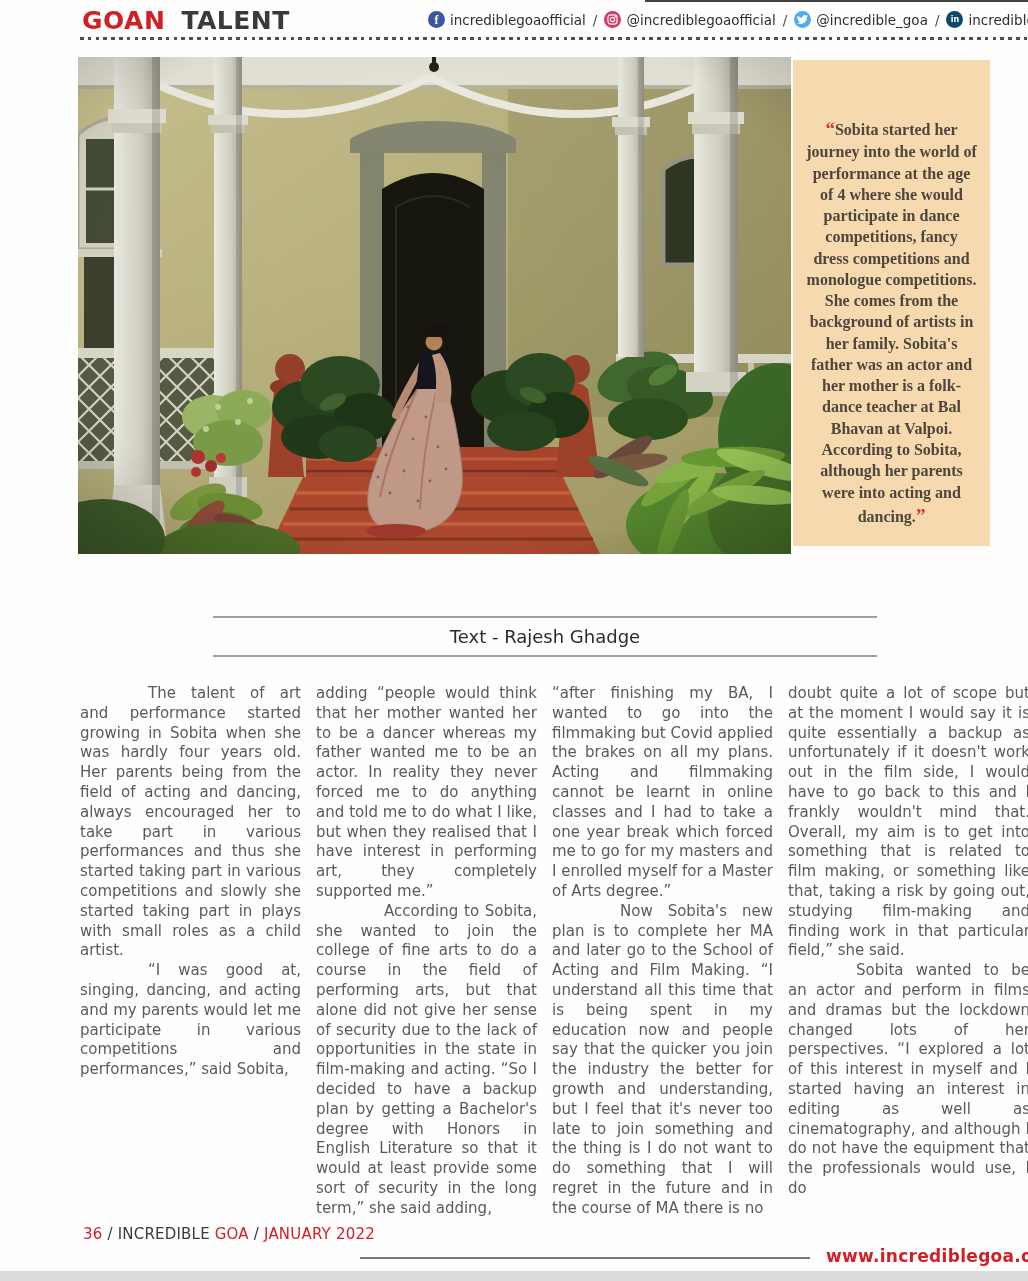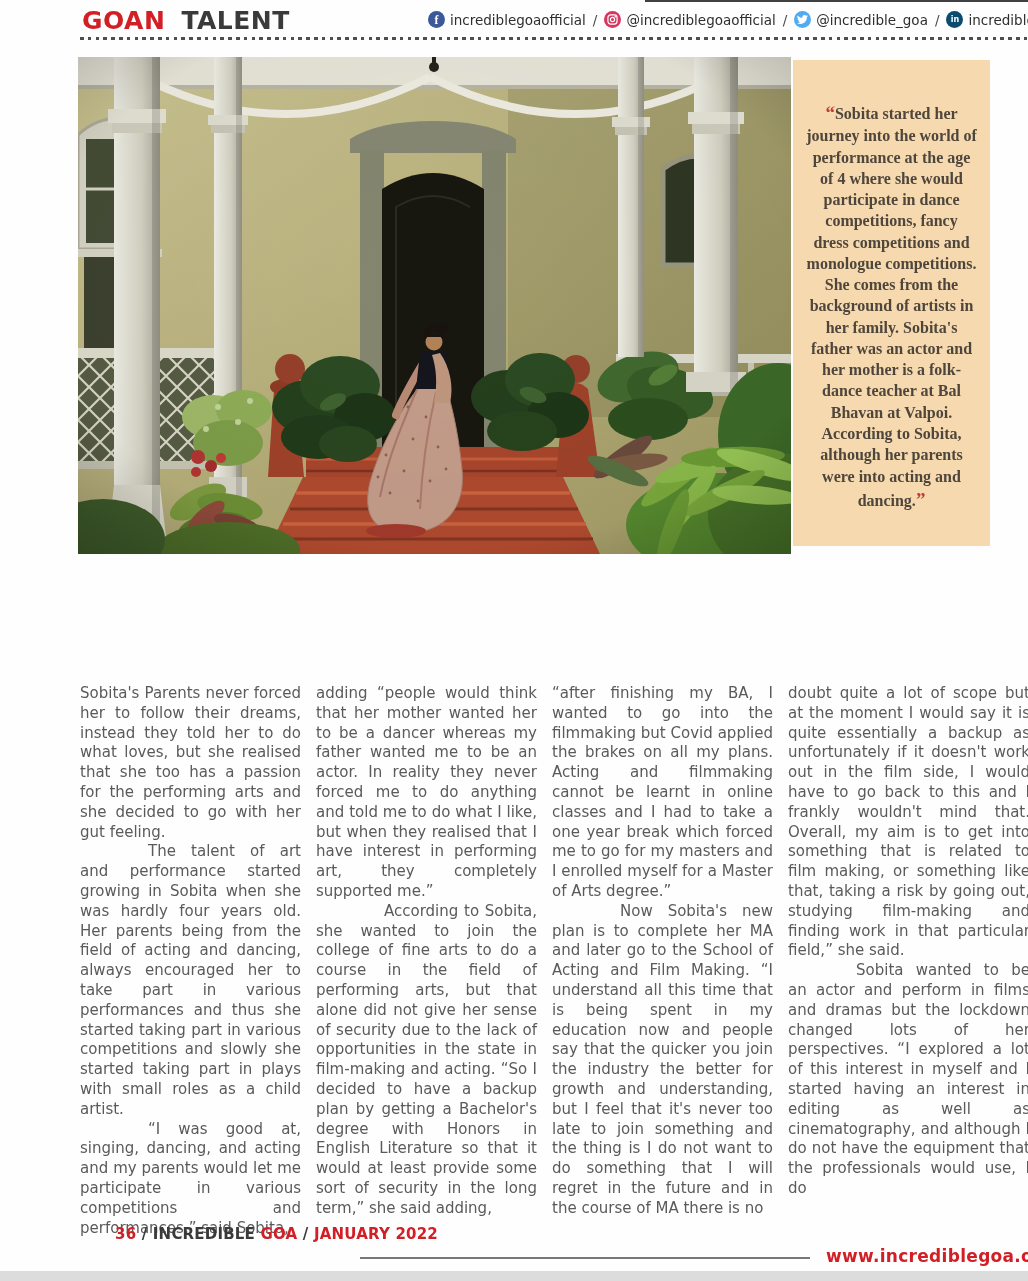--- a/index.html
+++ b/index.html
@@ -22,37 +22,37 @@
   .dotline{left:80px;top:37px;width:948px;height:3.4px;
            background:repeating-linear-gradient(90deg,#4e4e4e 0 3.5px,transparent 3.5px 7.8px);}
   .scanline{left:645px;top:0;width:383px;height:2px;background:#1f1f1f;opacity:.85;}
 
   
   .photo{left:78px;top:57px;width:713px;height:497px;background:#a79f69;overflow:hidden;}
   .photo svg{display:block;}
 
   
   .quotebox{left:793px;top:60px;width:197px;height:486px;background:#f6d9ae;}
-  .quotetext{padding:40px 13px;font-family:"Liberation Serif","DejaVu Serif",serif;font-size:16px;
+  .quotetext{padding:56px 13px;font-family:"Liberation Serif","DejaVu Serif",serif;font-size:16px;
              line-height:1.33;color:#4e463c;text-align:center;font-weight:600;}
   .qmark{color:#c43b35;font-weight:bold;font-size:19px;}
 
   
   .headline{left:95px;top:552px;width:880px;text-align:center;font-family:"Liberation Serif","DejaVu Serif",serif;
             font-size:41px;font-weight:400;color:#191919;white-space:nowrap;}
   .byline{left:213px;top:616px;width:664px;text-align:center;font-size:18px;color:#2b2b2b;
           border-top:2px solid #a0a0a0;border-bottom:2px solid #a0a0a0;padding:8px 0;}
 
   
   .cols{left:80px;top:684px;display:grid;grid-template-columns:221px 221px 221px 242px;gap:15px;}
   .col p{margin:0;font-size:15px;line-height:1.32;color:#5a5a5a;text-align:justify;}
   .col p.ind{text-indent:68px;}
 
   
-  .f-left{left:83px;top:1225px;font-size:15px;font-weight:bold;color:#3a3a3a;letter-spacing:.2px;white-space:nowrap;margin-left:32px;}
+  .f-left{left:83px;top:1225px;font-size:15px;font-weight:normal;color:#3a3a3a;letter-spacing:.2px;white-space:nowrap;}
   .red{color:#d21f26;}
   .f-line{left:360px;top:1257px;width:450px;border-top:2px solid #787878;height:0;}
   .f-url{left:826px;top:1246px;font-size:17px;font-weight:bold;color:#d21f26;white-space:nowrap;letter-spacing:.3px;}
   .f-strip{left:0;top:1271px;width:1028px;height:10px;background:#dcdcdc;}
 </style>
 </head>
 <body>
 
 <div class="page">
 
@@ -290,24 +290,24 @@
       </g>
 
       <rect x="0" y="0" width="713" height="497" fill="url(#vig)"></rect>
     </svg>
   </div>
 
   <div class="abs quotebox">
     <div class="quotetext"><span class="qmark">“</span><span>Sobita started her journey into the world of performance at the age of 4 where she would participate in dance competitions, fancy dress competitions and monologue competitions. She comes from the background of artists in her family. Sobita's father was an actor and her mother is a folk-dance teacher at Bal Bhavan at Valpoi. According to Sobita, although her parents were into acting and dancing.</span><span class="qmark">”</span></div>
   </div>
 
+  <div class="abs byline">Text - Rajesh Ghadge</div>
 
   <div class="abs cols">
     <div class="col">
-      <p>Sobita's Parents never forced her to follow their dreams, instead they told her to do what loves, but she realised that she too has a passion for the performing arts and she decided to go with her gut feeling.</p>
       <p class="ind">The talent of art and performance started growing in Sobita when she was hardly four years old. Her parents being from the field of acting and dancing, always encouraged her to take part in various performances and thus she started taking part in various competitions and slowly she started taking part in plays with small roles as a child artist.</p>
       <p class="ind">“I was good at, singing, dancing, and acting and my parents would let me participate in various competitions and performances,” said Sobita,</p>
     </div>
     <div class="col">
       <p>adding “people would think that her mother wanted her to be a dancer whereas my father wanted me to be an actor. In reality they never forced me to do anything and told me to do what I like, but when they realised that I have interest in performing art, they completely supported me.”</p>
       <p class="ind">According to Sobita, she wanted to join the college of fine arts to do a course in the field of performing arts, but that alone did not give her sense of security due to the lack of opportunities in the state in film-making and acting. “So I decided to have a backup plan by getting a Bachelor's degree with Honors in English Literature so that it would at least provide some sort of security in the long term,” she said adding,</p>
     </div>
     <div class="col">
       <p>“after finishing my BA, I wanted to go into the filmmaking but Covid applied the brakes on all my plans. Acting and filmmaking cannot be learnt in online classes and I had to take a one year break which forced me to go for my masters and I enrolled myself for a Master of Arts degree.”</p>
       <p class="ind">Now Sobita's new plan is to complete her MA and later go to the School of Acting and Film Making. “I understand all this time that is being spent in my education now and people say that the quicker you join the industry the better for growth and understanding, but I feel that it's never too late to join something and the thing is I do not want to do something that I will regret in the future and in the course of MA there is no</p>

